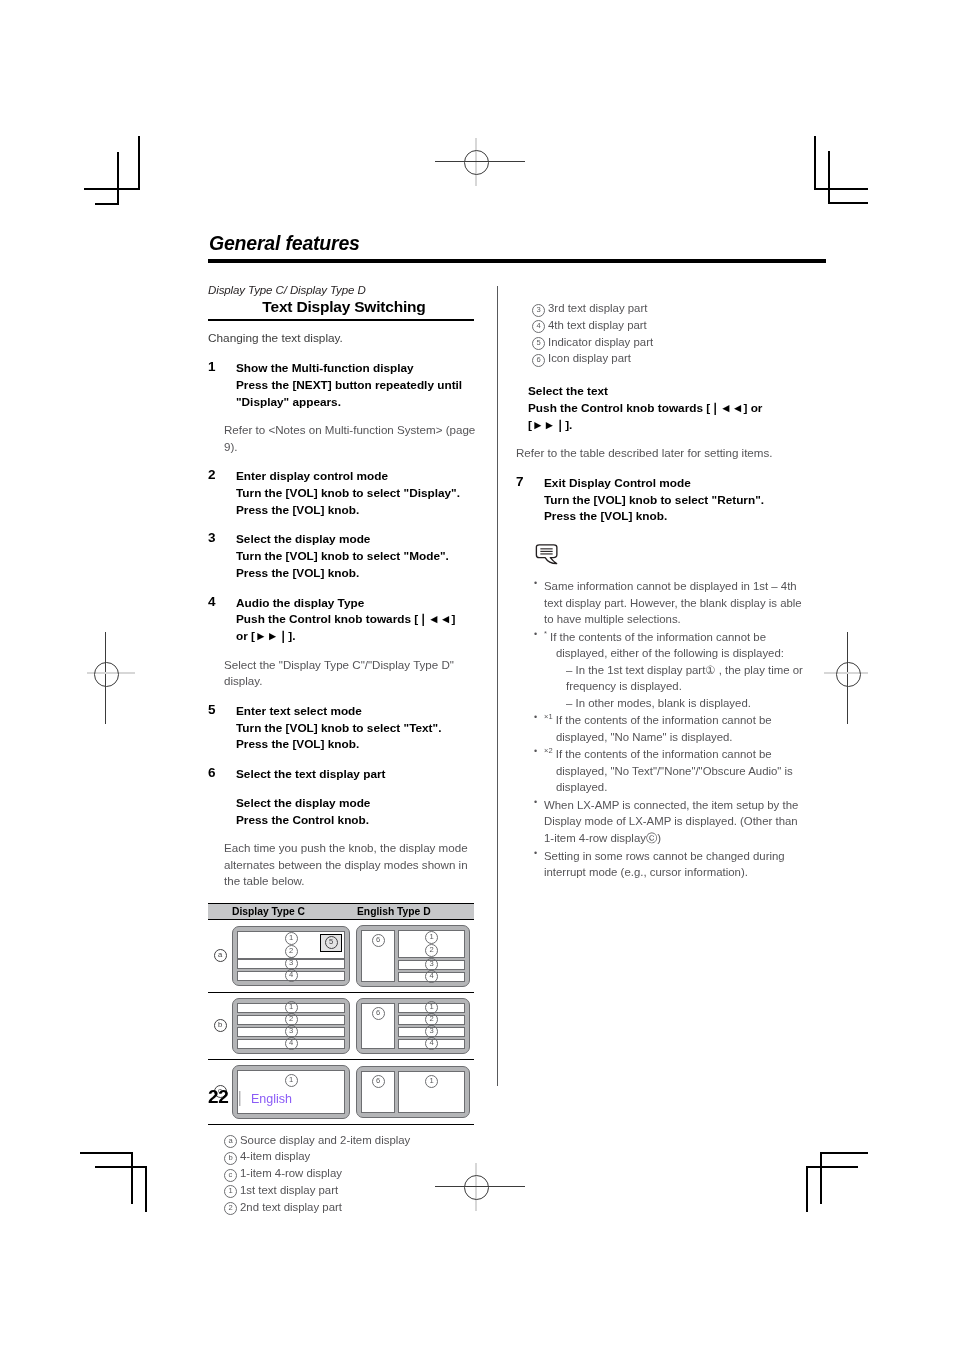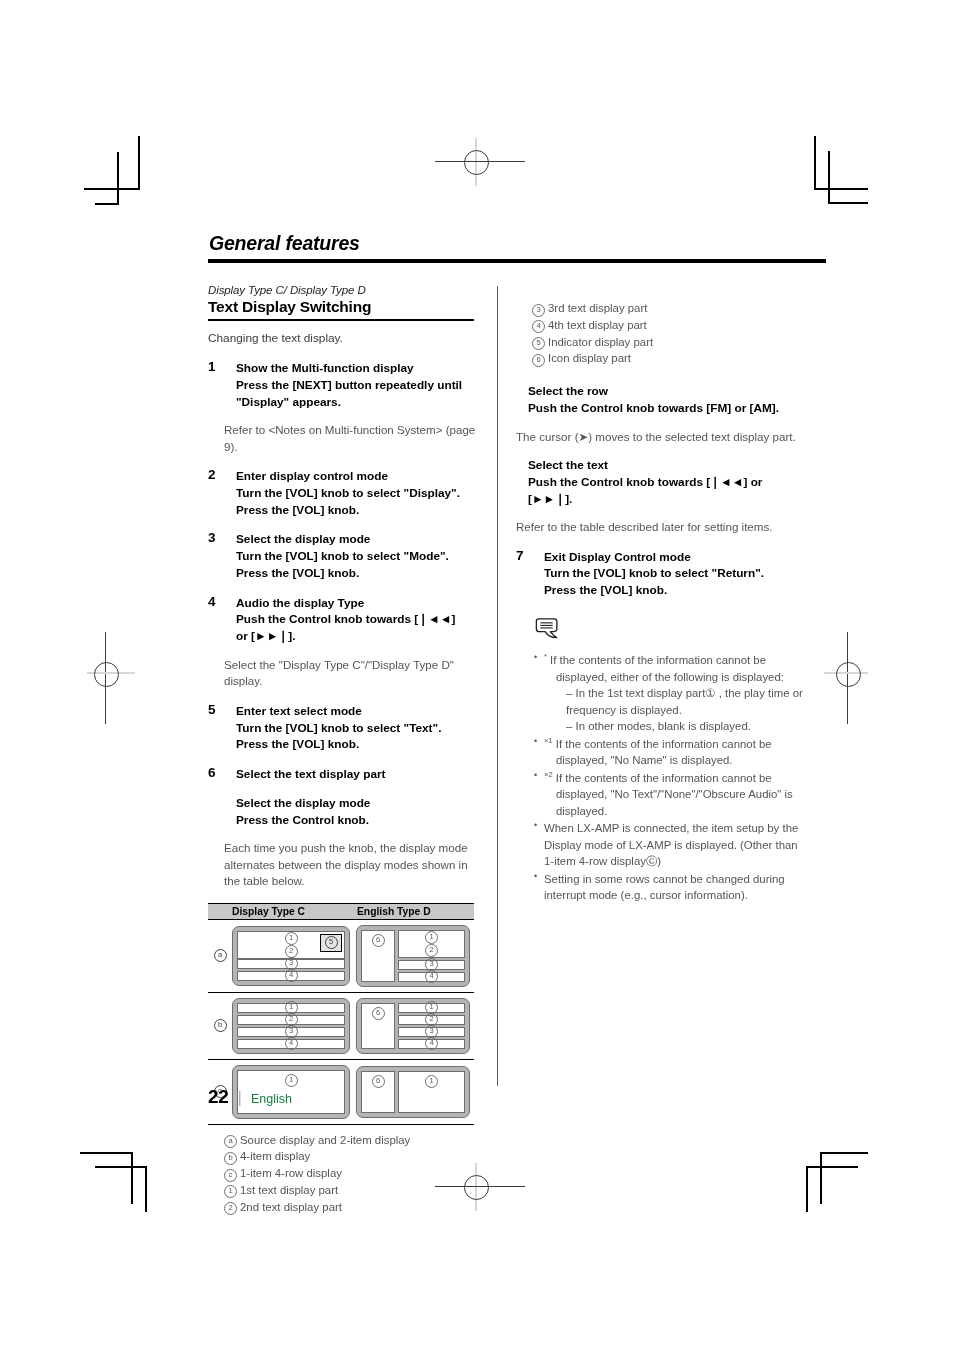--- a/index.html
+++ b/index.html
@@ -79,20 +79,21 @@
     color: #231f20;
     margin: 0 0 2px 0;
     letter-spacing: -0.1px;
   }
   .section-title {
     font-size: 15.5px;
     font-weight: bold;
     color: #000;
     margin: 0 0 3px 0;
     letter-spacing: -0.2px;
+    text-align: center;
   }
   .section-rule {
     width: 266px;
     height: 2px;
     background: #000;
     margin-bottom: 10px;
   }
   .lead {
     font-size: 11.8px;
     color: #3c3c3c;
@@ -310,21 +311,21 @@
     color: #000;
     letter-spacing: -0.3px;
   }
   .folio-sep {
     color: #b0b0b2;
     font-size: 17px;
     margin: 0 9px;
   }
   .folio-lang {
     font-size: 12.5px;
-    color: #15803d;
+    color: #8b5cf6;
   }
 </style>
 </head>
 <body>
 
 <div id="page">
 
   <div class="mark" style="left:138px; top:136px; width:1.6px; height:54px;"></div>
   <div class="mark" style="left:84px; top:188px; width:55px; height:1.6px;"></div>
   <div class="mark" style="left:117px; top:152px; width:1.6px; height:52px;"></div>
@@ -573,25 +574,20 @@
             <span class="circ">4</span><span>4th text display part</span>
           </li>
           <li>
             <span class="circ">5</span><span>Indicator display part</span>
           </li>
           <li>
             <span class="circ">6</span><span>Icon display part</span>
           </li>
         </ul>
 
-        <div style="margin-top:13px;">
-          <p class="step-bold" style="white-space:pre-line">Select the row
-Push the Control knob towards [FM] or [AM].</p>
-          <p class="step-note">The cursor (➤) moves to the selected text display part.</p>
-        </div>
 
         <div style="margin-top:11px;">
           <p class="step-bold" style="white-space:pre-line">Select the text
 Push the Control knob towards [❘◄◄] or [►►❘].</p>
           <p class="step-note">Refer to the table described later for setting items.</p>
         </div>
 
         <div class="step" style="margin-top:13px;">
           <span class="step-num">7</span>
           <p class="step-bold" style="white-space:pre-line">Exit Display Control mode
@@ -603,20 +599,23 @@
             <path d="M3 3.5 C3 1.8 4.5 1 6.5 1 L25 1 C27.2 1 28.8 2 28.8 4 L28.8 13.5
                      C28.8 15.8 27 17 24.5 17 L20.5 17
                      C22.5 19.5 25.5 22.5 28.5 24.5
                      C23 24.5 17 22 14 17 L6.5 17 C4 17 3 15.6 3 13.6 Z" fill="none" stroke="#231f20" stroke-width="1.7" stroke-linejoin="round"></path>
             <line x1="8" y1="6" x2="23.5" y2="6" stroke="#231f20" stroke-width="1.4"></line>
             <line x1="8" y1="9.2" x2="23.5" y2="9.2" stroke="#231f20" stroke-width="1.4"></line>
             <line x1="8" y1="12.4" x2="23.5" y2="12.4" stroke="#231f20" stroke-width="1.4"></line>
           </svg>
 
           <ul class="notes">
+            <li>
+              <span>Same information cannot be displayed in 1st – 4th text display part. However, the blank display is able to have multiple selections.</span>
+            </li>
             <li>
               <sup class="mk">*</sup>
               <span>If the contents of the information cannot be</span>
               <span class="indent">displayed, either of the following is displayed:</span>
               <span class="indent2">– In the 1st text display part① , the play time or frequency is displayed.</span>
               <span class="indent2">– In other modes, blank is displayed.</span>
             </li>
             <li>
               <sup class="mk">×1</sup>
               <span>If the contents of the information cannot be</span>

